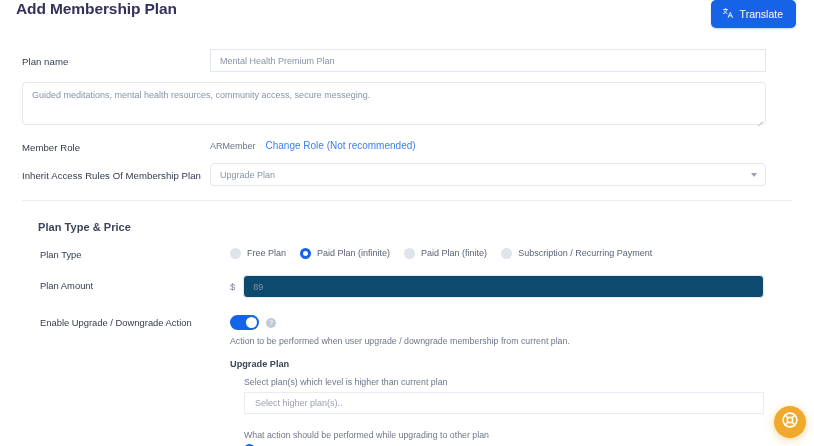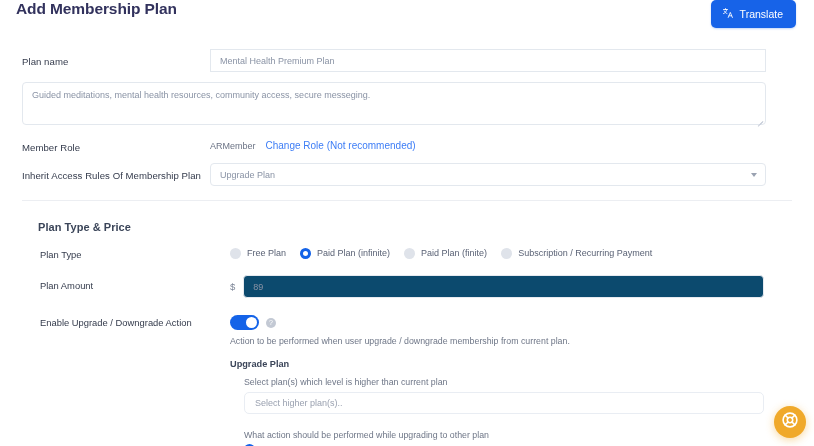--- a/index.html
+++ b/index.html
@@ -253,21 +253,21 @@
   .indent { margin-left: 14px; }
   .field-cap {
     font-size: 8.8px;
     color: #6e7687;
     margin-top: 8px;
   }
   .multi-select {
     margin-top: 5px;
     height: 22px;
     border: 1px solid #e9edf3;
-    border-radius: 5px;
+    border-radius: 0;
     background: #ffffff;
     display: flex;
     align-items: center;
     padding: 0 10px;
     font-size: 9px;
     color: #9aa1b0;
     cursor: pointer;
     width: 100%;
   }
   .action-q {

